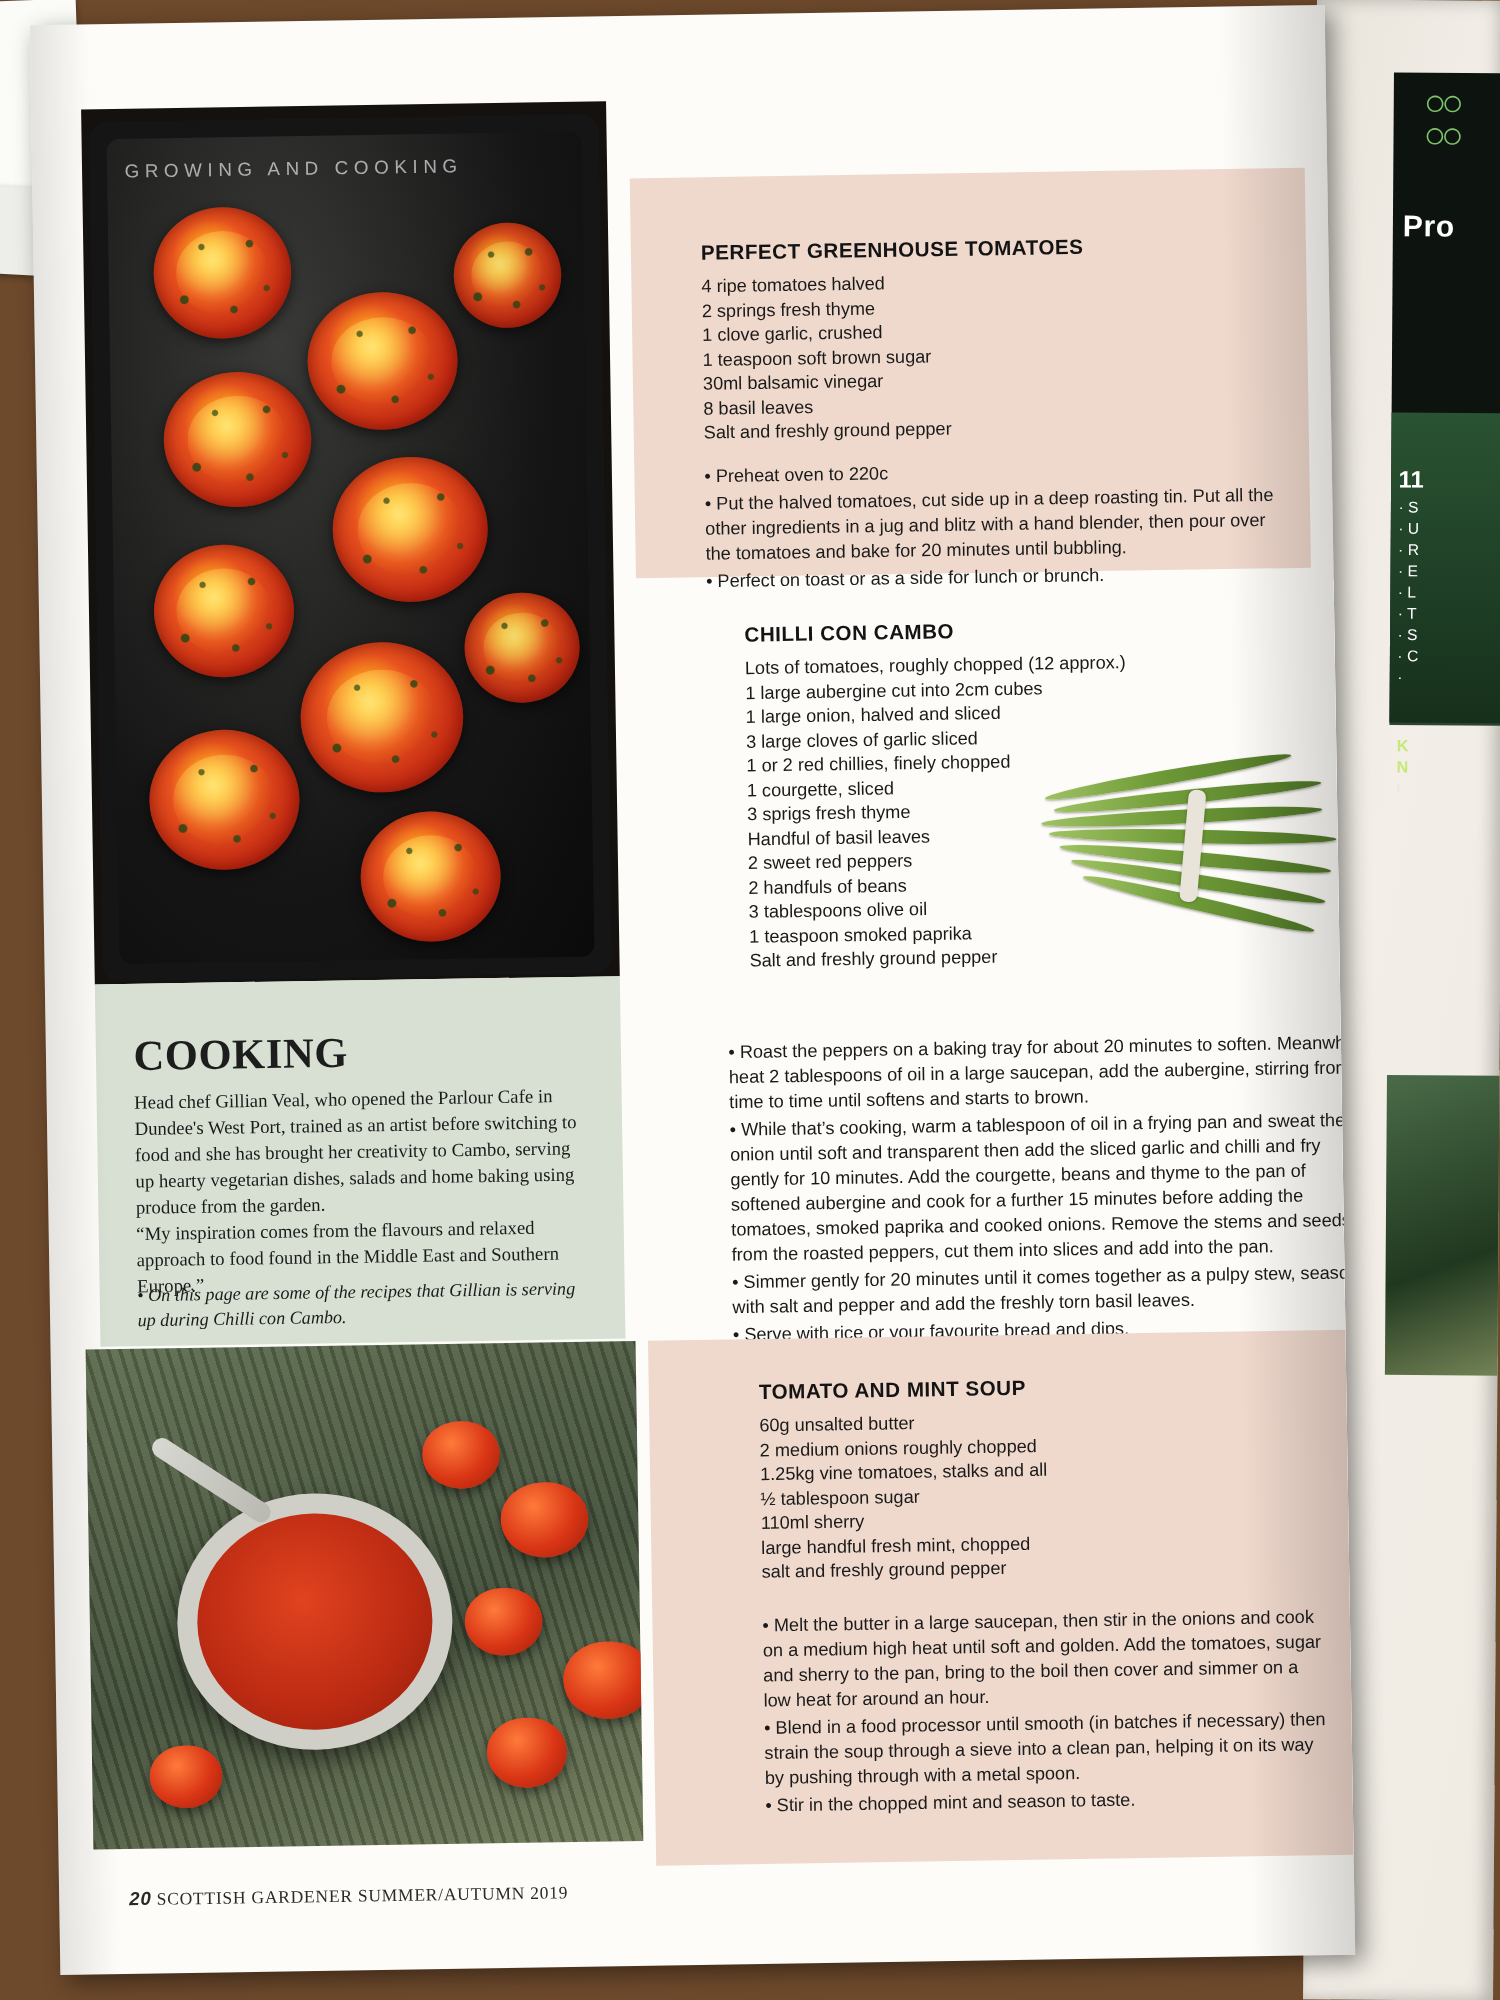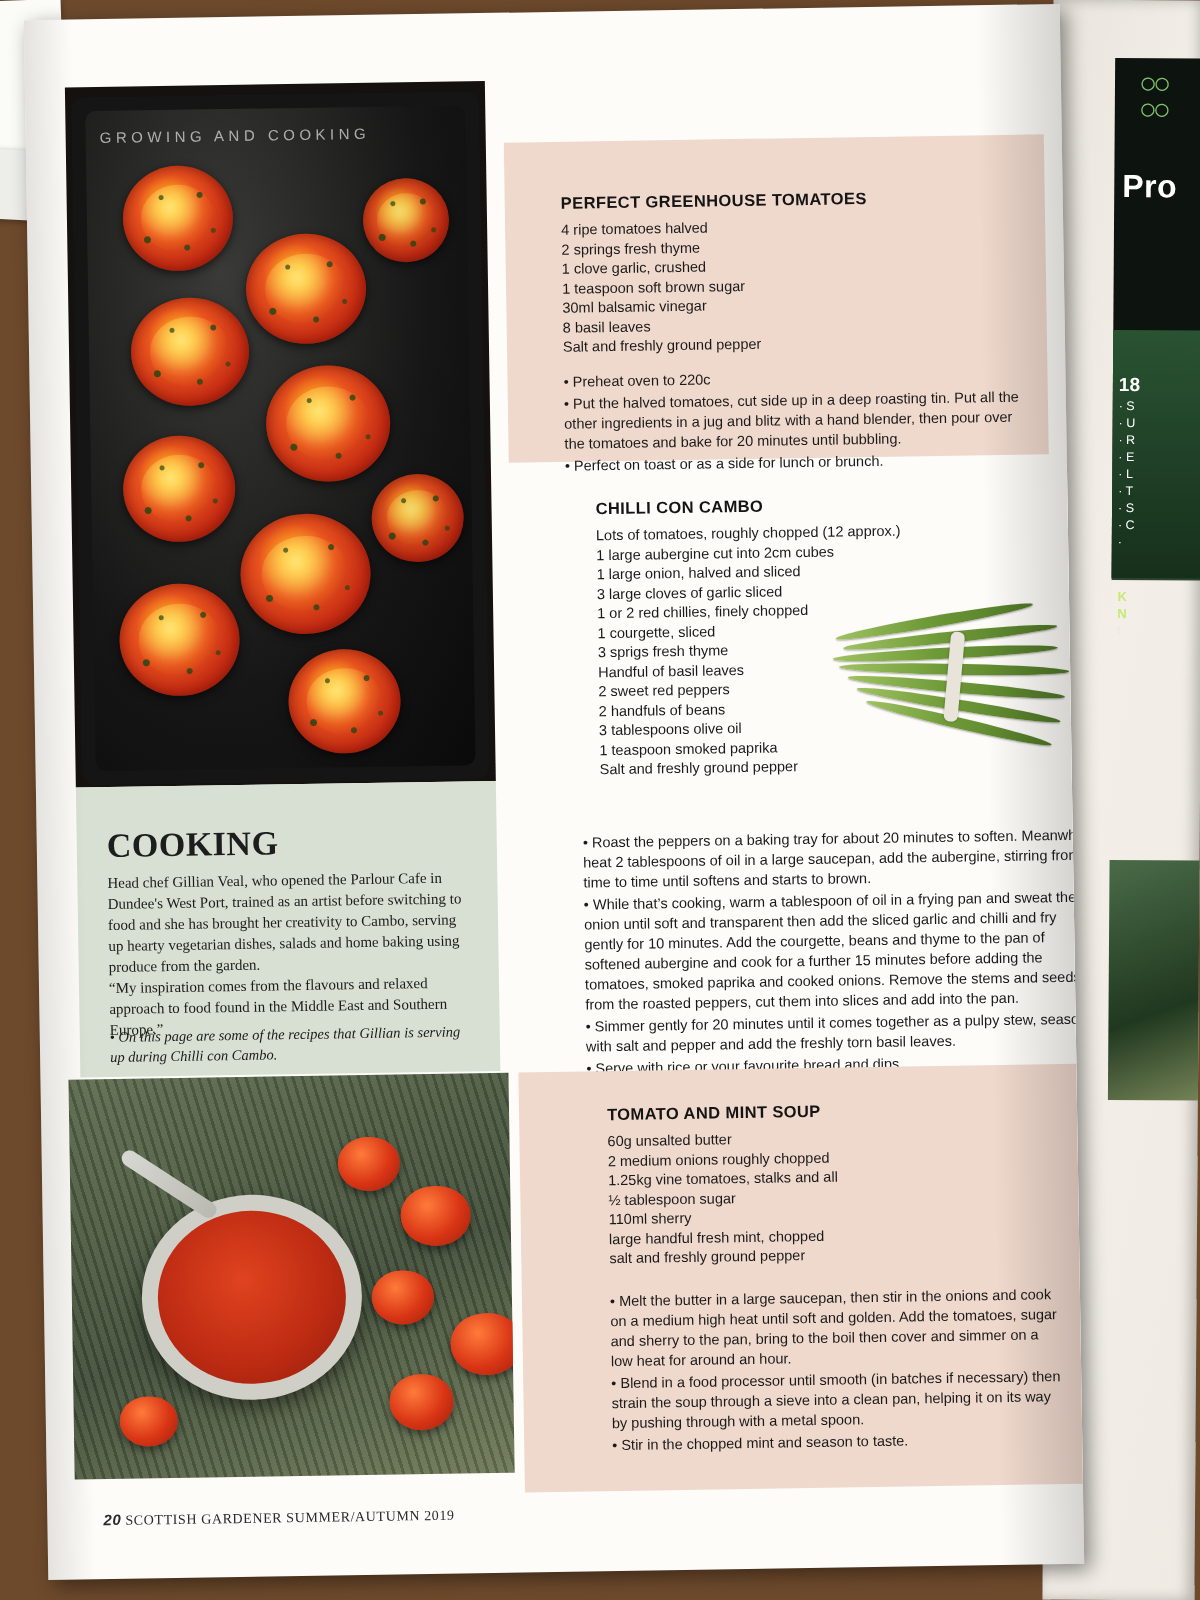--- a/index.html
+++ b/index.html
@@ -40,21 +40,21 @@
   }
   .right-green-strip{
     position:absolute;left:62px;top:330px;width:120px;height:250px;
     background:linear-gradient(180deg,#2d5a36,#17321d);
     opacity:.9;
   }
   .right-logo{
     position:absolute;left:86px;top:70px;color:#7ec46a;font-size:30px;line-height:26px;letter-spacing:-4px;
   }
   .right-pro{
-    position:absolute;left:70px;top:168px;color:#fff;font-weight:bold;font-size:32px;letter-spacing:.5px;
+    position:absolute;left:70px;top:168px;color:#fff;font-weight:bold;font-size:24px;letter-spacing:.5px;
   }
   .right-10{
     position:absolute;left:68px;top:374px;color:#fff;font-weight:bold;font-size:19px;
   }
   .right-list{
     position:absolute;left:68px;top:398px;color:#fff;font-size:12.5px;line-height:17px;
   }
   .right-kn{
     position:absolute;left:68px;top:588px;color:#c7e87a;font-size:13px;font-weight:bold;line-height:17px;
   }
@@ -220,21 +220,21 @@
 <div class="desk"></div>
 
 <div class="paper-scrap scrap1"></div>
 <div class="paper-scrap scrap2"></div>
 
 <div class="right-page">
   <div class="right-dark"></div>
   <div class="right-green-strip"></div>
   <div class="right-logo">○○<br>○○</div>
   <div class="right-pro">Pro</div>
-  <div class="right-10">18</div>
+  <div class="right-10">11</div>
   <div class="right-list" style="white-space:pre-line">· S
 · U
 · R
 · E
 · L
 · T
 · S
 · C
 ·</div>
   <div class="right-kn">

